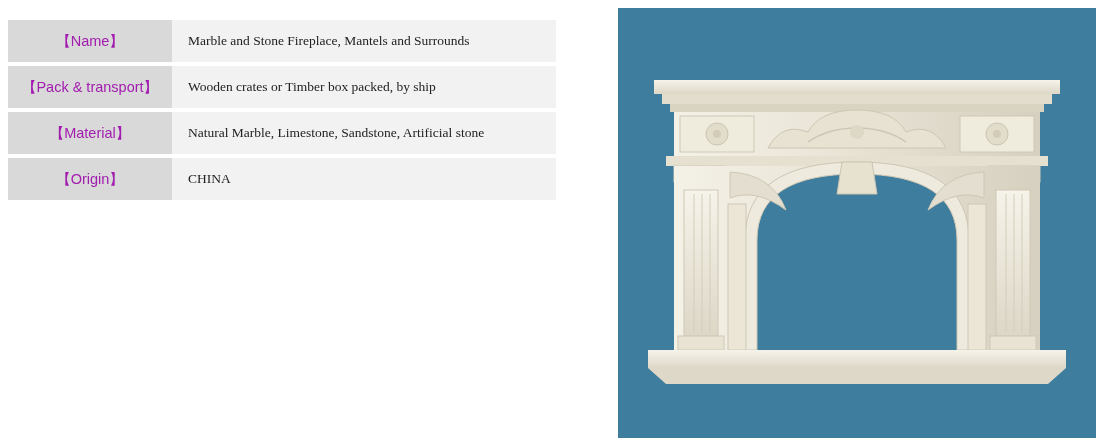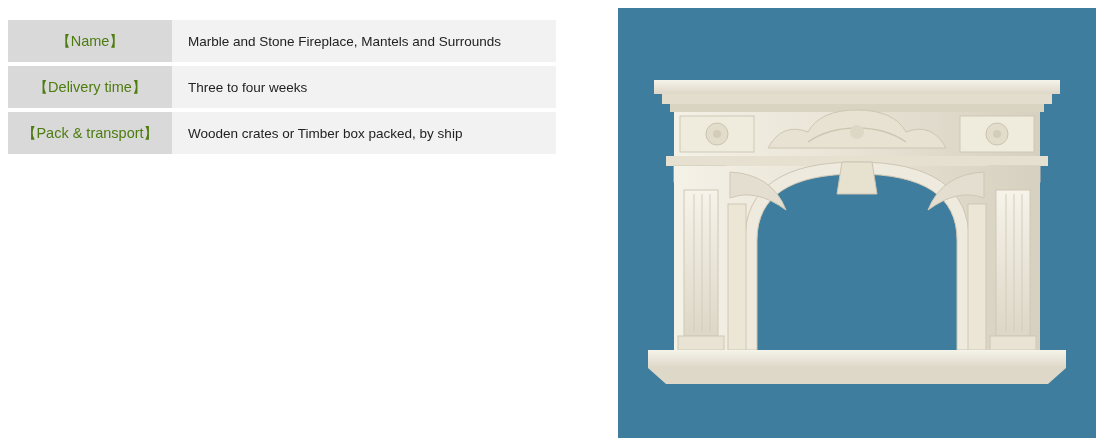--- a/index.html
+++ b/index.html
@@ -30,35 +30,36 @@
     border-spacing: 0 4px;
     width: 548px;
     table-layout: fixed;
   }
   .spec-row td {
     padding: 0;
   }
   .spec-key {
     width: 164px;
     background: #d9d9d9;
-    color: #4d7c0f;
+    color: #a21caf;
     font-size: 14.5px;
     text-align: center;
     height: 42px;
     vertical-align: middle;
     white-space: nowrap;
   }
   .spec-val {
     background: #f2f2f2;
     color: #222222;
     font-size: 13.5px;
     height: 42px;
     vertical-align: middle;
     padding-left: 16px !important;
     white-space: nowrap;
+    font-family: Liberation Serif, serif;
   }
   .image-panel {
     position: relative;
     flex: 1;
     padding-top: 8px;
     padding-left: 58px;
     box-sizing: border-box;
   }
   .photo {
     position: relative;
@@ -77,26 +78,30 @@
 <div class="page">
 
   <div class="spec-panel">
     <table class="spec-table">
       <tbody>
         <tr class="spec-row">
           <td class="spec-key">【Name】</td>
           <td class="spec-val">Marble and Stone Fireplace, Mantels and Surrounds</td>
         </tr>
         <tr class="spec-row">
-          <td class="spec-key">【Delivery time】</td>
-          <td class="spec-val">Three to four weeks</td>
+          <td class="spec-key">【Pack &amp; transport】</td>
+          <td class="spec-val">Wooden crates or Timber box packed, by ship</td>
         </tr>
         <tr class="spec-row">
-          <td class="spec-key">【Pack &amp; transport】</td>
-          <td class="spec-val">Wooden crates or Timber box packed, by ship</td>
+          <td class="spec-key">【Material】</td>
+          <td class="spec-val">Natural Marble, Limestone, Sandstone, Artificial stone</td>
+        </tr>
+        <tr class="spec-row">
+          <td class="spec-key">【Origin】</td>
+          <td class="spec-val">CHINA</td>
         </tr>
       </tbody>
     </table>
   </div>
 
   <div class="image-panel">
     <div class="photo">
       <svg width="478" height="430" viewBox="0 0 478 430">
         <defs>
           <linearGradient id="stoneG" x1="0" y1="0" x2="1" y2="0">

